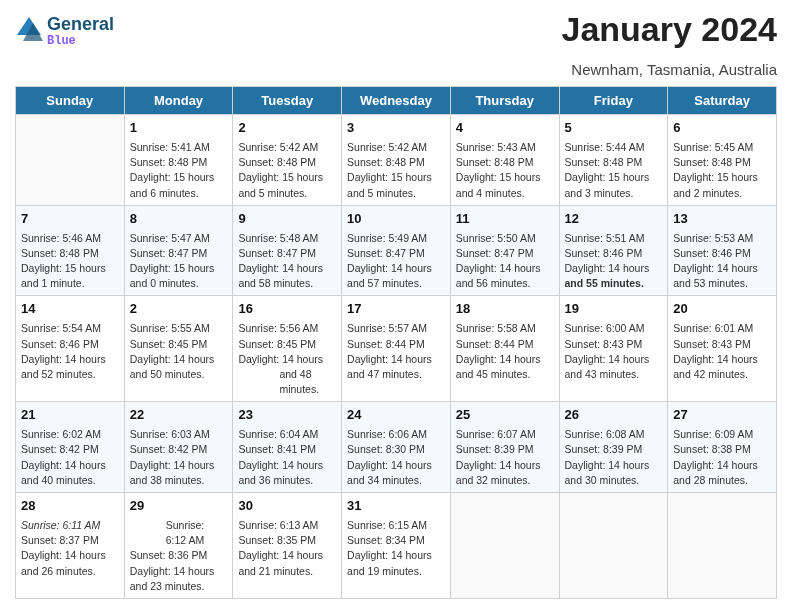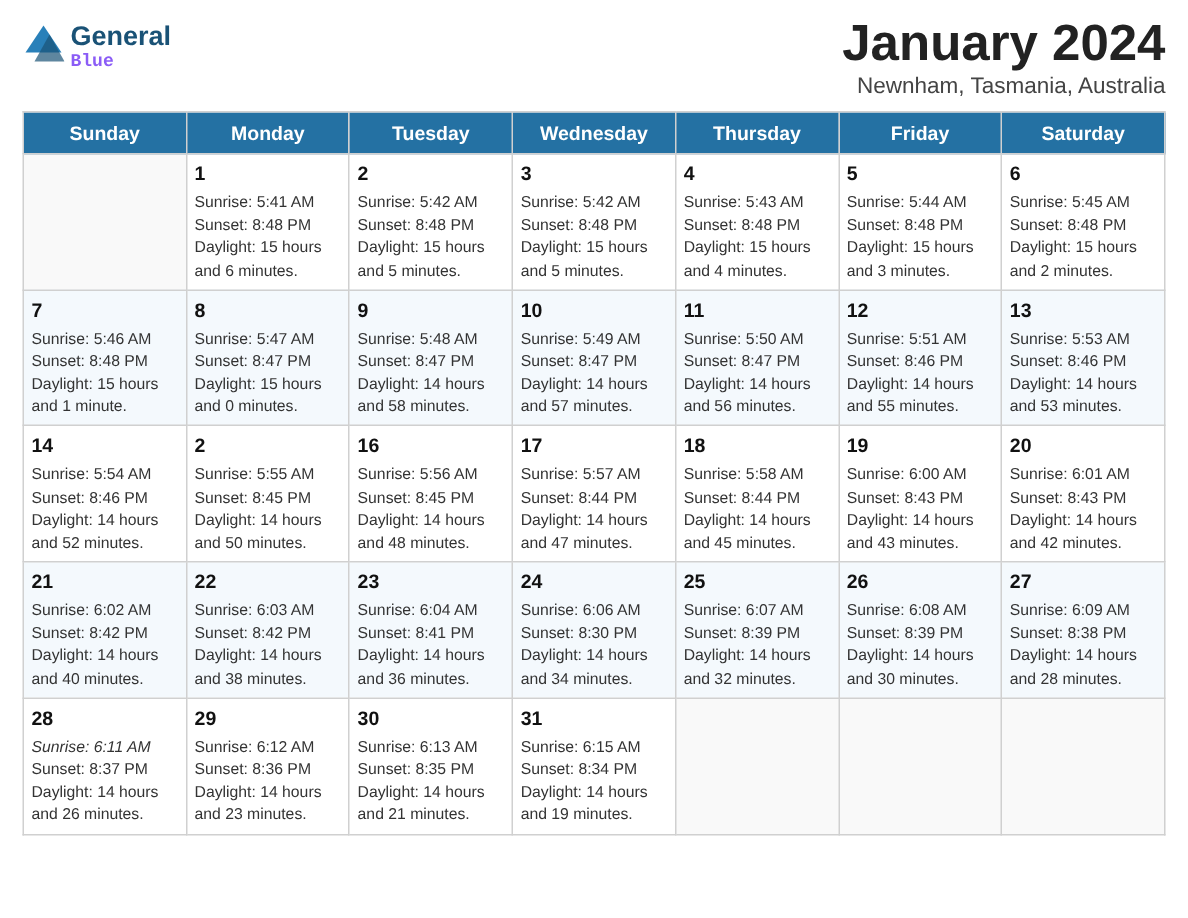--- a/index.html
+++ b/index.html
@@ -37,20 +37,21 @@
       text-align: right;
     }
     .month-title {
       font-size: 34px;
       font-weight: bold;
       color: #222;
     }
     .location {
       font-size: 15px;
       color: #444;
+      margin-top: 12px;
     }
     table {
       width: 100%;
       border-collapse: collapse;
       table-layout: fixed;
     }
     thead tr th {
       background-color: #2471a3;
       color: #fff;
       font-size: 13px;
@@ -199,21 +200,21 @@
             <span style="display: block;">Sunrise: 5:50 AM</span>
             <span style="display: block;">Sunset: 8:47 PM</span>
             <span style="display: block;">Daylight: 14 hours</span>
             <span style="display: block;">and 56 minutes.</span>
           </td>
           <td>
             <span class="day-num">12</span>
             <span style="display: block;">Sunrise: 5:51 AM</span>
             <span style="display: block;">Sunset: 8:46 PM</span>
             <span style="display: block;">Daylight: 14 hours</span>
-            <span style="display: block;">and 55 minutes.</span>
+            <span style="display: block; font-weight: bold;">and 55 minutes.</span>
           </td>
           <td>
             <span class="day-num">13</span>
             <span style="display: block;">Sunrise: 5:53 AM</span>
             <span style="display: block;">Sunset: 8:46 PM</span>
             <span style="display: block;">Daylight: 14 hours</span>
             <span style="display: block;">and 53 minutes.</span>
           </td>
         </tr>
         <tr>
@@ -229,21 +230,21 @@
             <span style="display: block;">Sunrise: 5:55 AM</span>
             <span style="display: block;">Sunset: 8:45 PM</span>
             <span style="display: block;">Daylight: 14 hours</span>
             <span style="display: block;">and 50 minutes.</span>
           </td>
           <td>
             <span class="day-num">16</span>
             <span style="display: block;">Sunrise: 5:56 AM</span>
             <span style="display: block;">Sunset: 8:45 PM</span>
             <span style="display: block;">Daylight: 14 hours</span>
-            <span style="display: block;">and 48 minutes.</span>
+            <span style="display: block; margin-left: 41px;">and 48 minutes.</span>
           </td>
           <td>
             <span class="day-num">17</span>
             <span style="display: block;">Sunrise: 5:57 AM</span>
             <span style="display: block;">Sunset: 8:44 PM</span>
             <span style="display: block;">Daylight: 14 hours</span>
             <span style="display: block;">and 47 minutes.</span>
           </td>
           <td>
             <span class="day-num">18</span>
@@ -321,21 +322,21 @@
         <tr>
           <td>
             <span class="day-num">28</span>
             <span style="display: block; font-style: italic;">Sunrise: 6:11 AM</span>
             <span style="display: block;">Sunset: 8:37 PM</span>
             <span style="display: block;">Daylight: 14 hours</span>
             <span style="display: block;">and 26 minutes.</span>
           </td>
           <td>
             <span class="day-num">29</span>
-            <span style="display: block;">Sunrise: 6:12 AM</span>
+            <span style="display: block; margin-left: 36px;">Sunrise: 6:12 AM</span>
             <span style="display: block;">Sunset: 8:36 PM</span>
             <span style="display: block;">Daylight: 14 hours</span>
             <span style="display: block;">and 23 minutes.</span>
           </td>
           <td>
             <span class="day-num">30</span>
             <span style="display: block;">Sunrise: 6:13 AM</span>
             <span style="display: block;">Sunset: 8:35 PM</span>
             <span style="display: block;">Daylight: 14 hours</span>
             <span style="display: block;">and 21 minutes.</span>

